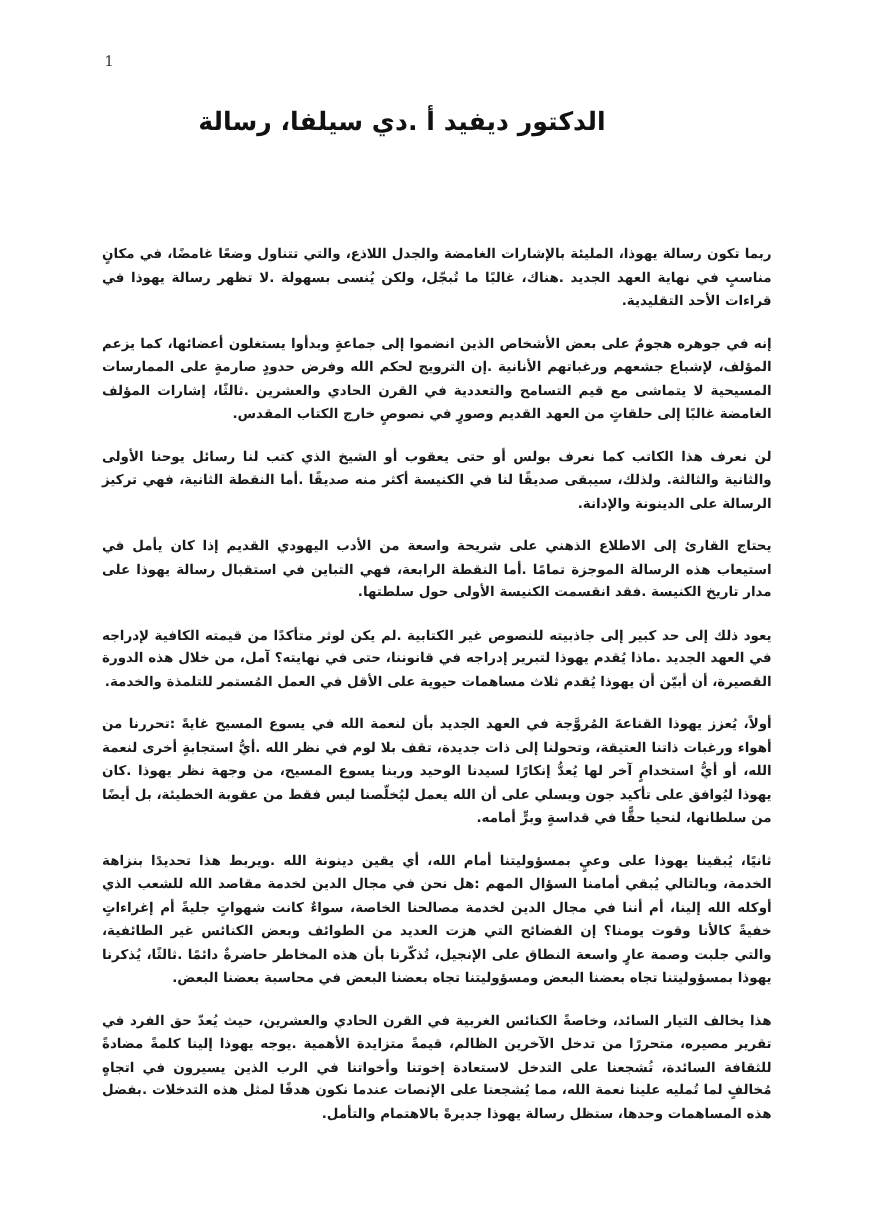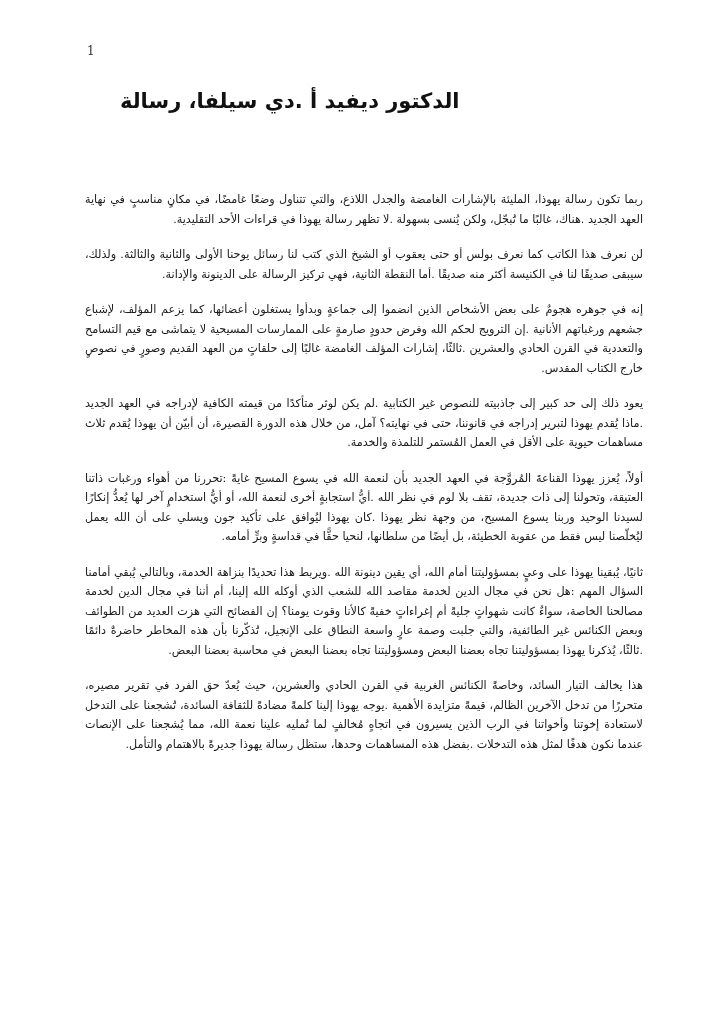--- a/index.html
+++ b/index.html
@@ -21,56 +21,58 @@
     top: 44px;
     font-family: "DejaVu Serif", serif;
     font-size: 12px;
     color: #333;
   }
   .title-block {
     position: absolute;
     top: 86px;
     left: 120px;
     width: 430px;
-    text-align: left;
+    text-align: center;
     direction: rtl;
   }
   .title-line {
     font-family: "DejaVu Sans", sans-serif;
     font-weight: bold;
     font-size: 21px;
     line-height: 30px;
     color: #111;
   }
   .content {
     position: absolute;
-    top: 190px;
+    top: 202px;
     left: 85px;
     width: 558px;
     direction: rtl;
     text-align: justify;
+    font-weight: bold;
   }
   .para {
     font-family: "DejaVu Sans", sans-serif;
     font-size: 11.2px;
     line-height: 19.5px;
     margin: 0 0 16px 0;
     color: #1a1a1a;
   }
 </style>
 </head>
 <body>
 
 <div class="page-number">1</div>
 
 <div class="title-block">
   <div class="title-line">الدكتور ديفيد أ .دي سيلفا، رسالة</div>
 </div>
 
 <div class="content">
   <p class="para">ربما تكون رسالة يهوذا، المليئة بالإشارات الغامضة والجدل اللاذع، والتي تتناول وضعًا غامضًا، في مكانٍ مناسبٍ في نهاية العهد الجديد .هناك، غالبًا ما تُبجّل، ولكن يُنسى بسهولة .لا تظهر رسالة يهوذا في قراءات الأحد التقليدية.</p>
+  <p class="para">إنه في جوهره هجومٌ على بعض الأشخاص الذين انضموا إلى جماعةٍ وبدأوا يستغلون أعضائها، كما يزعم المؤلف، لإشباع جشعهم ورغباتهم الأنانية .إن الترويج لحكم الله وفرض حدودٍ صارمةٍ على الممارسات المسيحية لا يتماشى مع قيم التسامح والتعددية في القرن الحادي والعشرين .ثالثًا، إشارات المؤلف الغامضة غالبًا إلى حلقاتٍ من العهد القديم وصورٍ في نصوصٍ خارج الكتاب المقدس.</p>
   <p class="para">لن نعرف هذا الكاتب كما نعرف بولس أو حتى يعقوب أو الشيخ الذي كتب لنا رسائل يوحنا الأولى والثانية والثالثة. ولذلك، سيبقى صديقًا لنا في الكنيسة أكثر منه صديقًا .أما النقطة الثانية، فهي تركيز الرسالة على الدينونة والإدانة.</p>
-  <p class="para">إنه في جوهره هجومٌ على بعض الأشخاص الذين انضموا إلى جماعةٍ وبدأوا يستغلون أعضائها، كما يزعم المؤلف، لإشباع جشعهم ورغباتهم الأنانية .إن الترويج لحكم الله وفرض حدودٍ صارمةٍ على الممارسات المسيحية لا يتماشى مع قيم التسامح والتعددية في القرن الحادي والعشرين .ثالثًا، إشارات المؤلف الغامضة غالبًا إلى حلقاتٍ من العهد القديم وصورٍ في نصوصٍ خارج الكتاب المقدس.</p>
+  <p class="para">يحتاج القارئ إلى الاطلاع الذهني على شريحة واسعة من الأدب اليهودي القديم إذا كان يأمل في استيعاب هذه الرسالة الموجزة تمامًا .أما النقطة الرابعة، فهي التباين في استقبال رسالة يهوذا على مدار تاريخ الكنيسة .فقد انقسمت الكنيسة الأولى حول سلطتها.</p>
   <p class="para">يعود ذلك إلى حد كبير إلى جاذبيته للنصوص غير الكتابية .لم يكن لوثر متأكدًا من قيمته الكافية لإدراجه في العهد الجديد .ماذا يُقدم يهوذا لتبرير إدراجه في قانوننا، حتى في نهايته؟ آمل، من خلال هذه الدورة القصيرة، أن أبيّن أن يهوذا يُقدم ثلاث مساهمات حيوية على الأقل في العمل المُستمر للتلمذة والخدمة.</p>
   <p class="para">أولاً، يُعزز يهوذا القناعةَ المُروَّجة في العهد الجديد بأن لنعمة الله في يسوع المسيح غايةً :تحررنا من أهواء ورغبات ذاتنا العتيقة، وتحولنا إلى ذات جديدة، تقف بلا لوم في نظر الله .أيُّ استجابةٍ أخرى لنعمة الله، أو أيُّ استخدامٍ آخر لها يُعدُّ إنكارًا لسيدنا الوحيد وربنا يسوع المسيح، من وجهة نظر يهوذا .كان يهوذا ليُوافق على تأكيد جون ويسلي على أن الله يعمل ليُخلّصنا ليس فقط من عقوبة الخطيئة، بل أيضًا من سلطانها، لنحيا حقًّا في قداسةٍ وبرٍّ أمامه.</p>
   <p class="para">ثانيًا، يُبقينا يهوذا على وعيٍ بمسؤوليتنا أمام الله، أي يقين دينونة الله .ويربط هذا تحديدًا بنزاهة الخدمة، وبالتالي يُبقي أمامنا السؤال المهم :هل نحن في مجال الدين لخدمة مقاصد الله للشعب الذي أوكله الله إلينا، أم أننا في مجال الدين لخدمة مصالحنا الخاصة، سواءٌ كانت شهواتٍ جليةً أم إغراءاتٍ خفيةً كالأنا وقوت يومنا؟ إن الفضائح التي هزت العديد من الطوائف وبعض الكنائس غير الطائفية، والتي جلبت وصمة عارٍ واسعة النطاق على الإنجيل، تُذكّرنا بأن هذه المخاطر حاضرةٌ دائمًا .ثالثًا، يُذكرنا يهوذا بمسؤوليتنا تجاه بعضنا البعض ومسؤوليتنا تجاه بعضنا البعض في محاسبة بعضنا البعض.</p>
   <p class="para">هذا يخالف التيار السائد، وخاصةً الكنائس الغربية في القرن الحادي والعشرين، حيث يُعدّ حق الفرد في تقرير مصيره، متحررًا من تدخل الآخرين الظالم، قيمةً متزايدة الأهمية .يوجه يهوذا إلينا كلمةً مضادةً للثقافة السائدة، تُشجعنا على التدخل لاستعادة إخوتنا وأخواتنا في الرب الذين يسيرون في اتجاهٍ مُخالفٍ لما تُمليه علينا نعمة الله، مما يُشجعنا على الإنصات عندما نكون هدفًا لمثل هذه التدخلات .بفضل هذه المساهمات وحدها، ستظل رسالة يهوذا جديرةً بالاهتمام والتأمل.</p>
 </div>
 
 </body></html>

